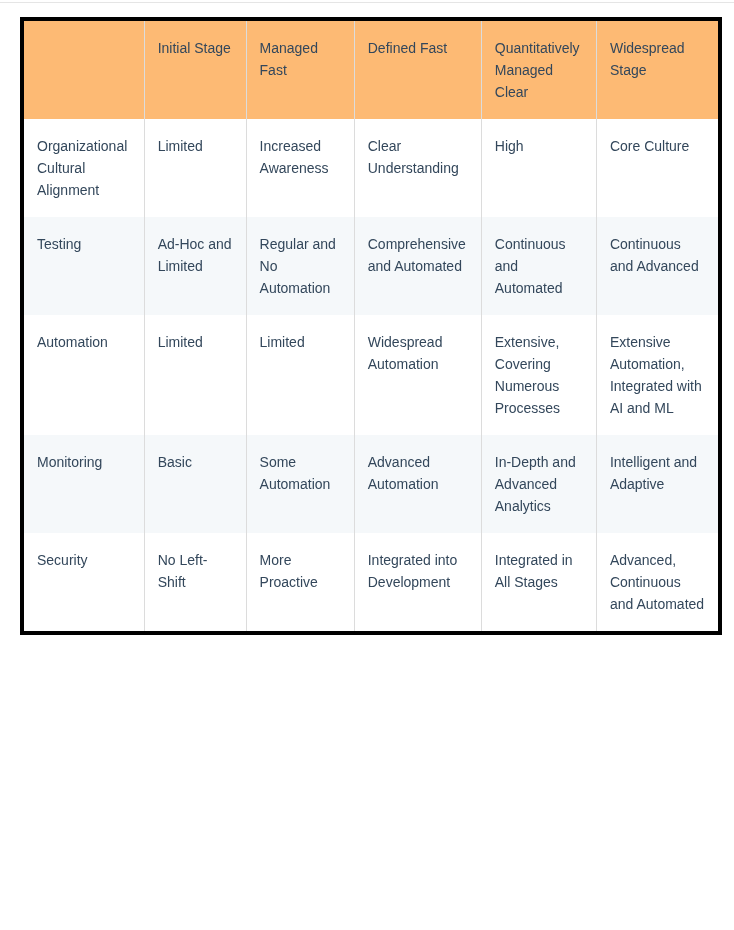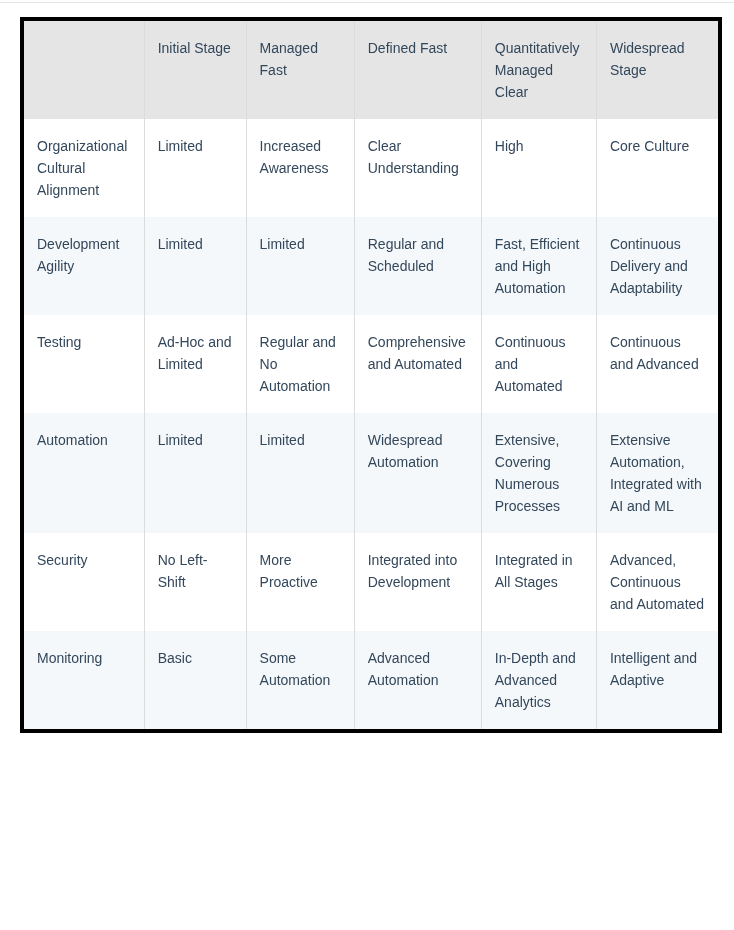--- a/index.html
+++ b/index.html
@@ -41,21 +41,21 @@
     line-height: 22px;
     padding: 16px 11px 16px 13px;
     border-left: 1px solid #dcdcdc;
     overflow-wrap: break-word;
   }
   table.maturity th:first-child,
   table.maturity td:first-child {
     border-left: none;
   }
   table.maturity thead tr {
-    background: #e5e5e5;
+    background: #fdba74;
   }
   table.maturity tbody tr:nth-child(odd) {
     background: #ffffff;
   }
   table.maturity tbody tr:nth-child(even) {
     background: #f5f8fa;
   }
   .col-0 { width: 17.5%; }
   .col-1 { width: 14.6%; }
   .col-2 { width: 15.5%; }
@@ -92,55 +92,47 @@
       <tbody>
         <tr>
           <td>Organizational Cultural Alignment</td>
           <td>Limited</td>
           <td>Increased Awareness</td>
           <td>Clear Understanding</td>
           <td>High</td>
           <td>Core Culture</td>
         </tr>
         <tr>
-          <td>Development Agility</td>
-          <td>Limited</td>
-          <td>Limited</td>
-          <td>Regular and Scheduled</td>
-          <td>Fast, Efficient and High Automation</td>
-          <td>Continuous Delivery and Adaptability</td>
-        </tr>
-        <tr>
           <td>Testing</td>
           <td>Ad-Hoc and Limited</td>
           <td>Regular and No Automation</td>
           <td>Comprehensive and Automated</td>
           <td>Continuous and Automated</td>
           <td>Continuous and Advanced</td>
         </tr>
         <tr>
           <td>Automation</td>
           <td>Limited</td>
           <td>Limited</td>
           <td>Widespread Automation</td>
           <td>Extensive, Covering Numerous Processes</td>
           <td>Extensive Automation, Integrated with AI and ML</td>
         </tr>
         <tr>
+          <td>Monitoring</td>
+          <td>Basic</td>
+          <td>Some Automation</td>
+          <td>Advanced Automation</td>
+          <td>In-Depth and Advanced Analytics</td>
+          <td>Intelligent and Adaptive</td>
+        </tr>
+        <tr>
           <td>Security</td>
           <td>No Left-Shift</td>
           <td>More Proactive</td>
           <td>Integrated into Development</td>
           <td>Integrated in All Stages</td>
           <td>Advanced, Continuous and Automated</td>
         </tr>
-        <tr>
-          <td>Monitoring</td>
-          <td>Basic</td>
-          <td>Some Automation</td>
-          <td>Advanced Automation</td>
-          <td>In-Depth and Advanced Analytics</td>
-          <td>Intelligent and Adaptive</td>
-        </tr>
       </tbody>
     </table>
   </div>
 </div>
 
 </body></html>

